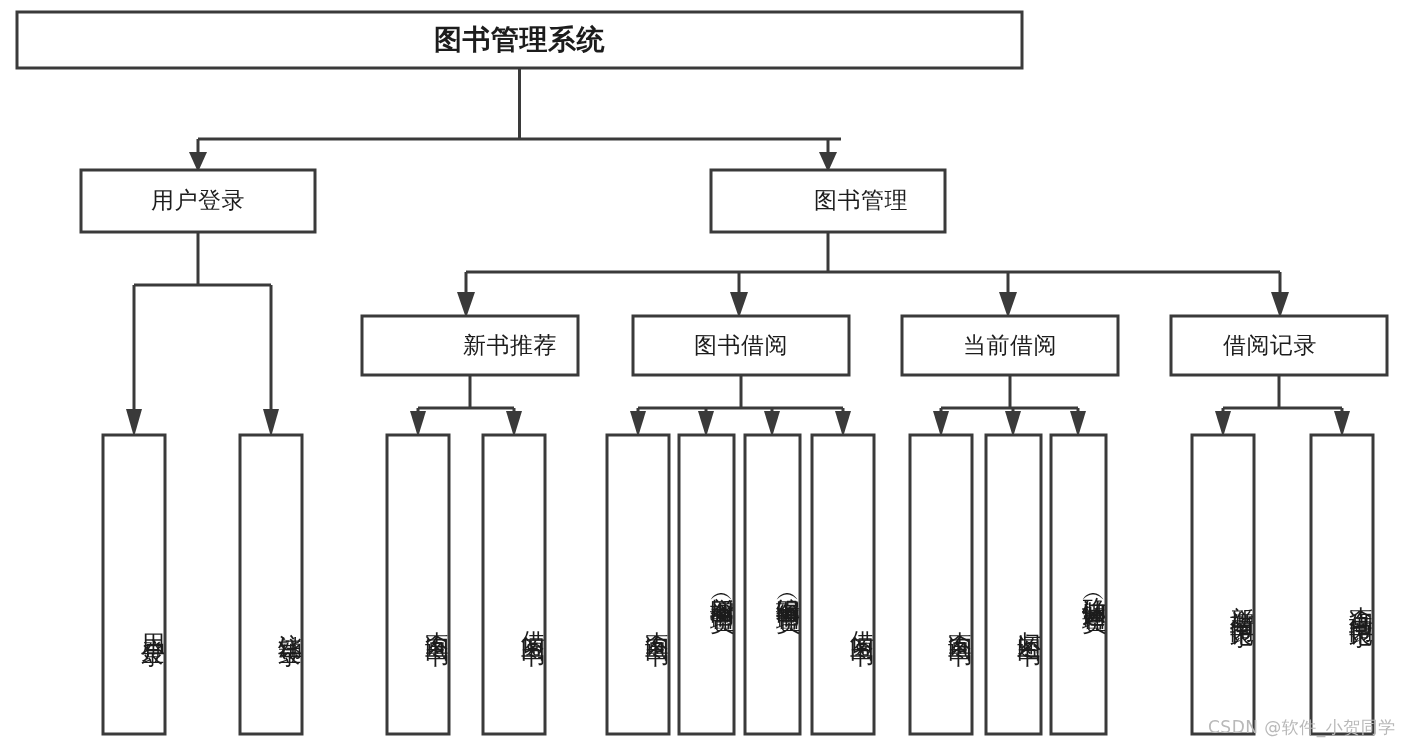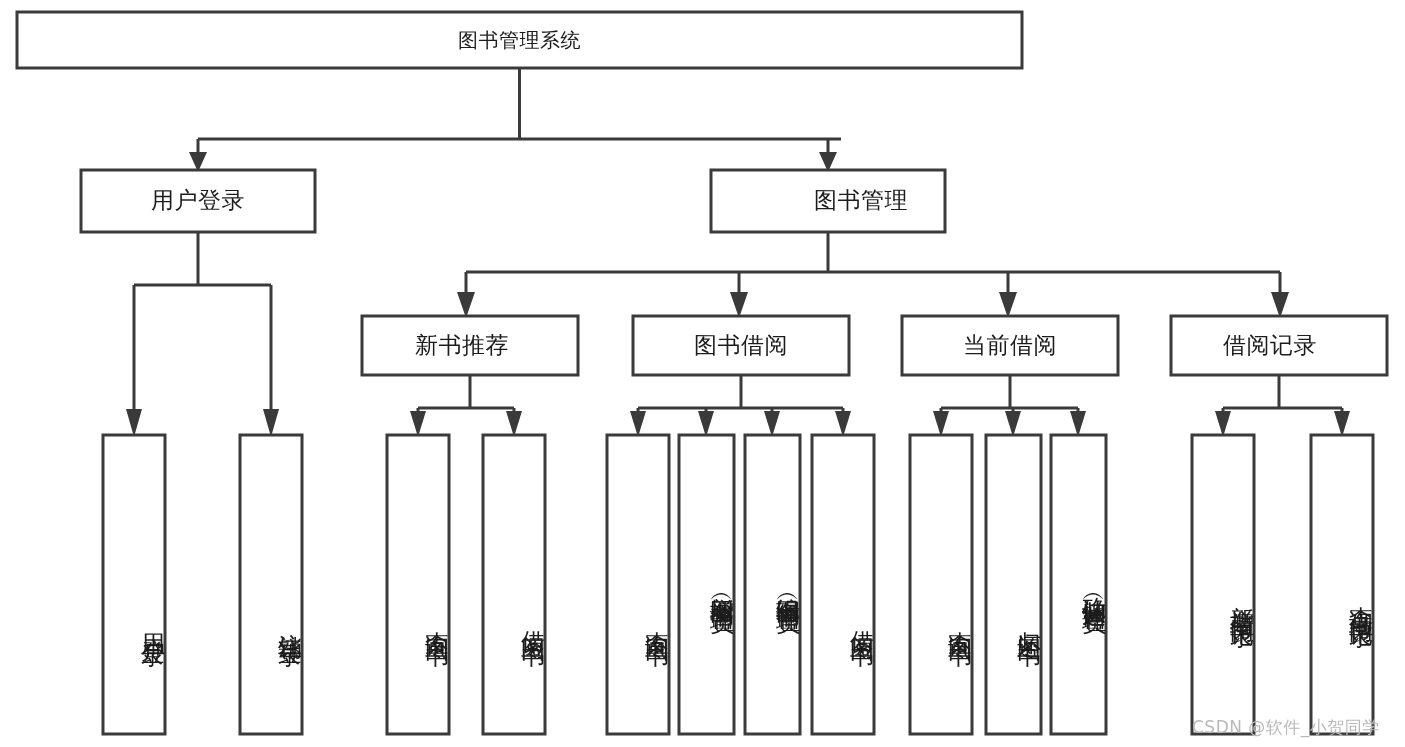--- a/index.html
+++ b/index.html
@@ -51,21 +51,22 @@
     text-align: center;
     font-family: "DejaVu Sans", "Liberation Sans", sans-serif;
     font-size: 23px;
     color: #1c1c1c;
     line-height: 1.2;
     letter-spacing: 0.5px;
     white-space: nowrap;
     pointer-events: none;
   }
   .h-label.root {
-    font-size: 20px;
+    font-size: 28px;
+    font-weight: bold;
   }
   
   .v-label {
     position: absolute;
     writing-mode: vertical-rl;
     text-orientation: upright;
     display: flex;
     align-items: flex-start;
     justify-content: center;
     font-family: "DejaVu Sans", "Liberation Sans", sans-serif;
@@ -196,34 +197,34 @@
       <rect class="node-box" x="1192" y="435" width="62" height="299"></rect>
       <rect class="node-box" x="1311" y="435" width="62" height="299"></rect>
     </g>
   </svg>
 
   <div class="h-label root" style="left:17px; top:12px; width:1005px; height:56px;">图书管理系统</div>
 
   <div class="h-label" style="left:81px; top:170px; width:234px; height:62px;">用户登录</div>
   <div class="h-label" style="left:711px; top:170px; width:234px; height:62px;margin-left:33px;">图书管理</div>
 
-  <div class="h-label" style="left:362px; top:316px; width:200px; height:59px;">新书推荐</div>
+  <div class="h-label" style="left:362px; top:316px; width:200px; height:59px;padding-left:48px;">新书推荐</div>
   <div class="h-label" style="left:902px; top:316px; width:216px; height:59px;">当前借阅</div>
   <div class="h-label" style="left:633px; top:316px; width:216px; height:59px;">图书借阅</div>
   <div class="h-label" style="left:1162px; top:316px; width:216px; height:59px;">借阅记录</div>
 
   <div class="v-label" style="left:103px; top:517px; width:62px; height:210px;">用户登录</div>
   <div class="v-label" style="left:240px; top:517px; width:62px; height:210px;">注销登录</div>
   <div class="v-label" style="left:387px; top:512px; width:62px; height:215px;">查询图书</div>
   <div class="v-label" style="left:483px; top:512px; width:62px; height:215px;">借阅图书</div>
   <div class="v-label" style="left:607px; top:512px; width:62px; height:215px;">查询图书</div>
   <div class="v-label" style="left:679px; top:443px; width:55px; height:288px; letter-spacing:2px;">新增图书（管理员）</div>
   <div class="v-label" style="left:745px; top:443px; width:55px; height:288px; letter-spacing:2px;">编辑图书（管理员）</div>
   <div class="v-label" style="left:812px; top:512px; width:62px; height:215px;">借阅图书</div>
   <div class="v-label" style="left:910px; top:512px; width:62px; height:215px;">查询图书</div>
   <div class="v-label" style="left:986px; top:512px; width:55px; height:215px;">归还图书</div>
   <div class="v-label" style="left:1051px; top:443px; width:55px; height:288px; letter-spacing:2px;">确认归还（管理员）</div>
   <div class="v-label" style="left:1192px; top:470px; width:62px; height:258px;">新增借阅记录</div>
   <div class="v-label" style="left:1311px; top:470px; width:62px; height:258px;">查询借阅记录</div>
 
-  <div class="watermark" style="left:1192px; top:716px;">CSDN @软件_小贺同学</div>
+  <div class="watermark" style="left:1192px; top:716px;padding-left:16px;">CSDN @软件_小贺同学</div>
 
 </div>
 
 </body></html>

